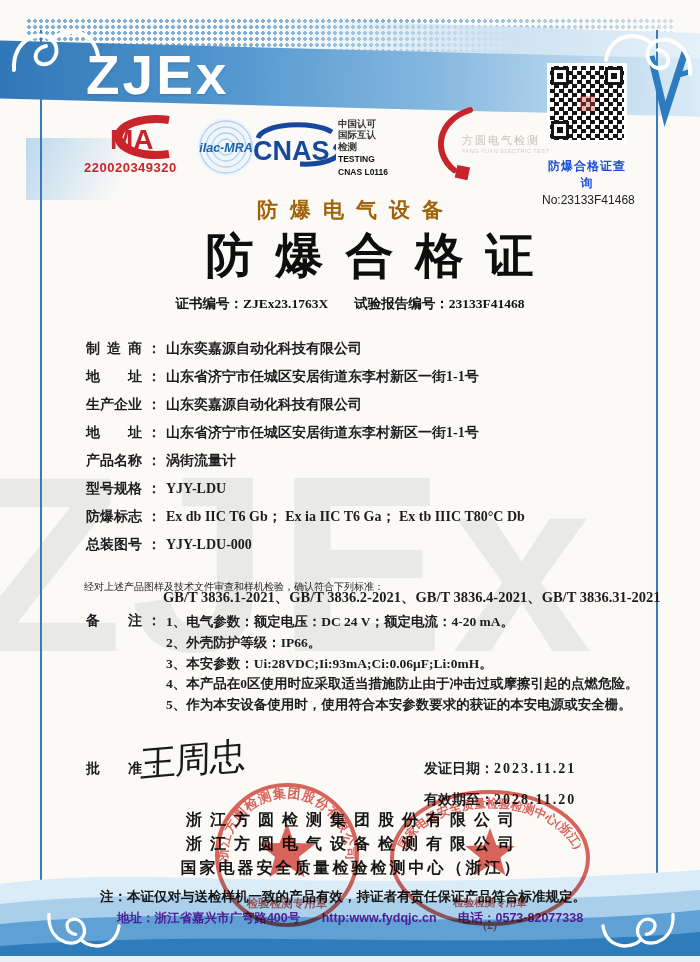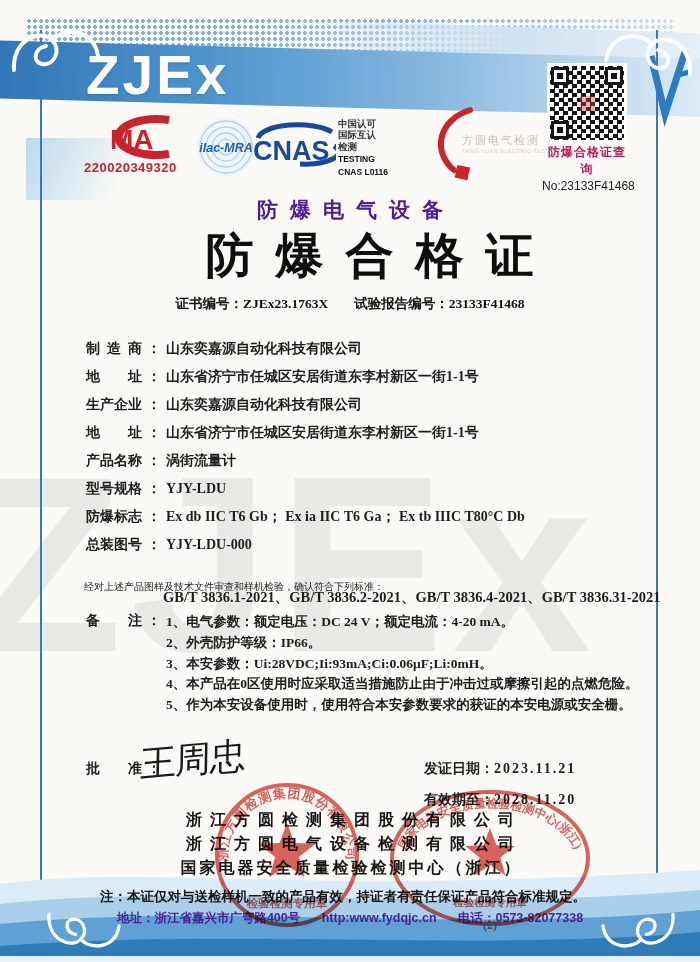--- a/index.html
+++ b/index.html
@@ -35,27 +35,27 @@
   .fy-txt .en{font-size:5.5px;letter-spacing:.5px;color:#d2cec6;}
 
   .qr-wrap{left:542px;top:66px;width:90px;text-align:center;}
   .qr{position:relative;width:74px;height:74px;margin:0 auto;
     background:repeating-conic-gradient(#151515 0% 25%,#fff 0% 50%);background-size:9px 9px;
     outline:3px solid #fff;}
   .finder{position:absolute;width:18px;height:18px;border:3px solid #151515;background:#fff;box-sizing:border-box;}
   .finder i{position:absolute;left:3px;top:3px;width:6px;height:6px;background:#151515;}
   .f-tl{left:1px;top:1px}.f-tr{right:1px;top:1px}.f-bl{left:1px;bottom:1px}
   .qr-red{position:absolute;left:30px;top:30px;width:15px;height:15px;background:rgba(205,70,60,.4);}
-  .qr-cap{margin-top:4px;font-size:12px;font-weight:800;letter-spacing:1px;color:#be185d;
+  .qr-cap{margin-top:18px;font-size:12px;font-weight:800;letter-spacing:1px;color:#1d4ed8;
     font-family:"Liberation Sans",sans-serif;}
   .qr-no{font-size:12px;color:#222;font-family:"Liberation Sans",sans-serif;margin-top:1px;}
 
   
   .subtitle{left:0;right:0;top:196px;text-align:center;font-size:21px;font-weight:800;
-    letter-spacing:12px;text-indent:12px;color:#4c1d95;}
+    letter-spacing:12px;text-indent:12px;color:#a16207;}
   .maintitle{left:0;right:0;top:224px;text-align:center;font-size:48px;font-weight:800;
     letter-spacing:22px;text-indent:22px;color:#0e0e0e;padding-left:39px;}
   .certline{left:0;right:0;top:295px;text-align:center;font-size:13.5px;font-weight:700;color:#111;}
   .certline .gap{display:inline-block;width:26px;}
 
   
   .frow{position:absolute;left:86px;display:flex;align-items:baseline;
     font-size:14px;font-weight:600;white-space:nowrap;}
   .flabel{display:inline-block;width:56px;text-align:justify;text-align-last:justify;}
   .fcolon{display:inline-block;width:24px;text-align:center;}

